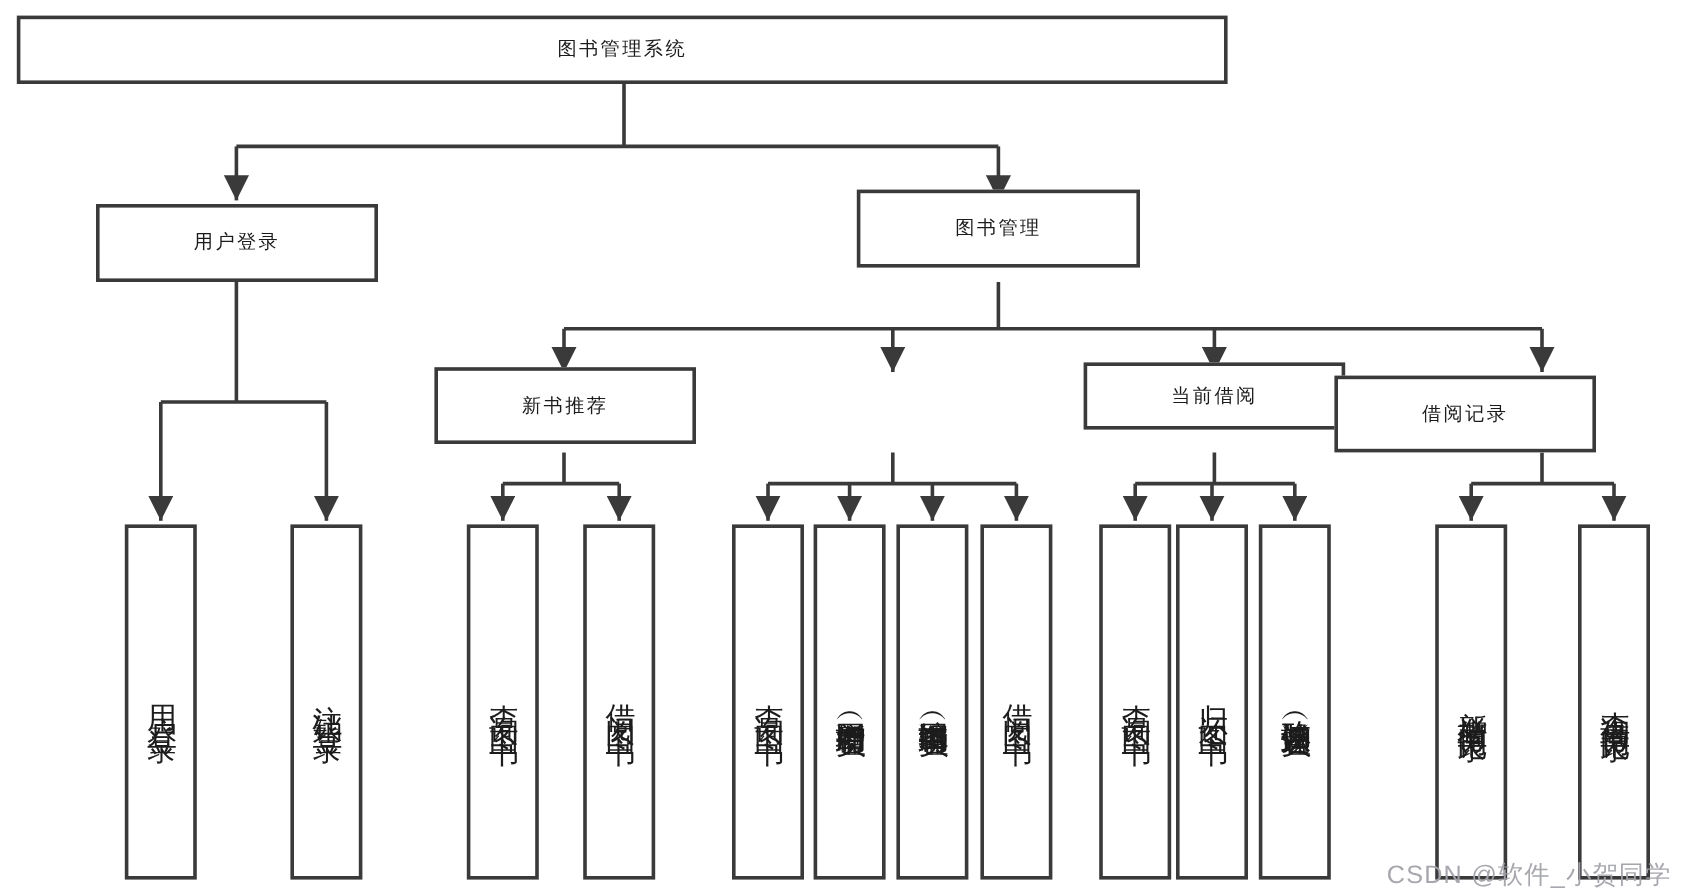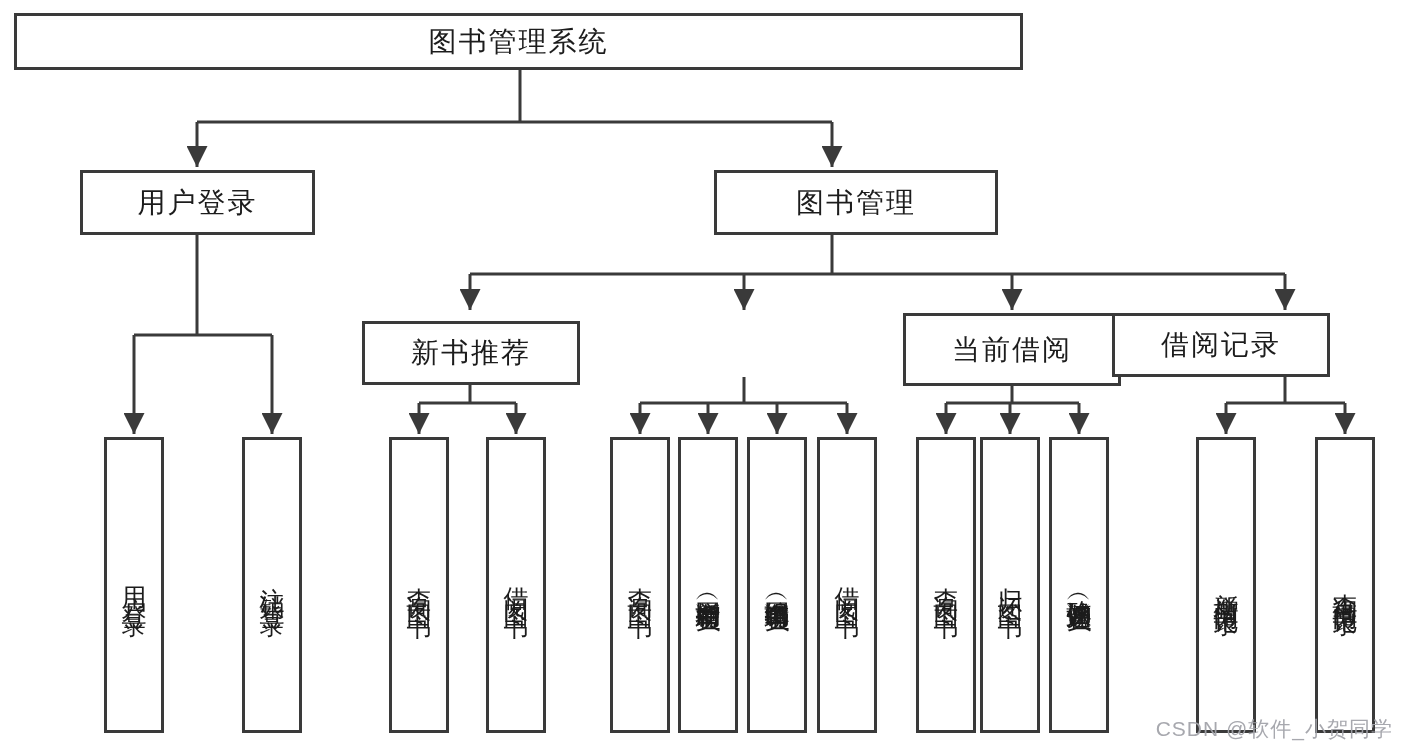--- a/index.html
+++ b/index.html
@@ -12,21 +12,21 @@
   }
   #connectors{position:absolute;left:0;top:0;z-index:0;}
   #connectors path.plain, #connectors line{stroke:#3a3a3a;stroke-width:3;fill:none;}
   #connectors marker path{fill:#3a3a3a;stroke:none;}
   .node{
     position:absolute;box-sizing:border-box;
     border:3px solid #3a3a3a;background:#ffffff;
     display:flex;align-items:center;justify-content:center;
     color:#1c1c1c;z-index:1;
   }
-  .h{font-size:28px;letter-spacing:2px;}
+  .h{font-size:16px;letter-spacing:2px;}
   .v{writing-mode:vertical-rl;text-orientation:mixed;font-size:25px;line-height:1;}
   .ls4{letter-spacing:9px;}
   .ls6{letter-spacing:4px;}
   .ls9{letter-spacing:1px;}
   #watermark{
     position:absolute;right:12px;bottom:4px;z-index:5;
     font-size:21px;color:rgba(162,163,170,0.95);
     letter-spacing:1px;white-space:nowrap;
   }
 </style>
@@ -66,24 +66,24 @@
     <line x1="946" y1="403" x2="946" y2="434" marker-end="url(#arrow)"></line>
     <line x1="1010" y1="403" x2="1010" y2="434" marker-end="url(#arrow)"></line>
     <line x1="1079" y1="403" x2="1079" y2="434" marker-end="url(#arrow)"></line>
     <line x1="1226" y1="403" x2="1226" y2="434" marker-end="url(#arrow)"></line>
     <line x1="1345" y1="403" x2="1345" y2="434" marker-end="url(#arrow)"></line>
   </svg>
 
   <div class="node h" style="left:14px;top:13px;width:1009px;height:57px">图书管理系统</div>
 
   <div class="node h" style="left:80px;top:170px;width:235px;height:65px">用户登录</div>
-  <div class="node h" style="left:714px;top:170px;width:284px;height:65px">图书管理</div>
+  <div class="node h" style="left:714px;top:158px;width:236px;height:65px">图书管理</div>
 
-  <div class="node h" style="left:362px;top:321px;width:218px;height:64px">新书推荐</div>
-  <div class="node h" style="left:903px;top:313px;width:218px;height:73px">当前借阅</div>
+  <div class="node h" style="left:362px;top:306px;width:218px;height:64px">新书推荐</div>
+  <div class="node h" style="left:903px;top:302px;width:218px;height:56px">当前借阅</div>
   <div class="node h" style="left:1112px;top:313px;width:218px;height:64px">借阅记录</div>
 
   <div class="node v ls4" style="left:104px;top:437px;width:60px;height:296px">用户登录</div>
   <div class="node v ls4" style="left:242px;top:437px;width:60px;height:296px">注销登录</div>
 
   <div class="node v ls4" style="left:389px;top:437px;width:60px;height:296px">查询图书</div>
   <div class="node v ls4" style="left:486px;top:437px;width:60px;height:296px">借阅图书</div>
 
   <div class="node v ls4" style="left:610px;top:437px;width:60px;height:296px">查询图书</div>
   <div class="node v ls9" style="left:678px;top:437px;width:60px;height:296px">新增图书（管理员）</div>

